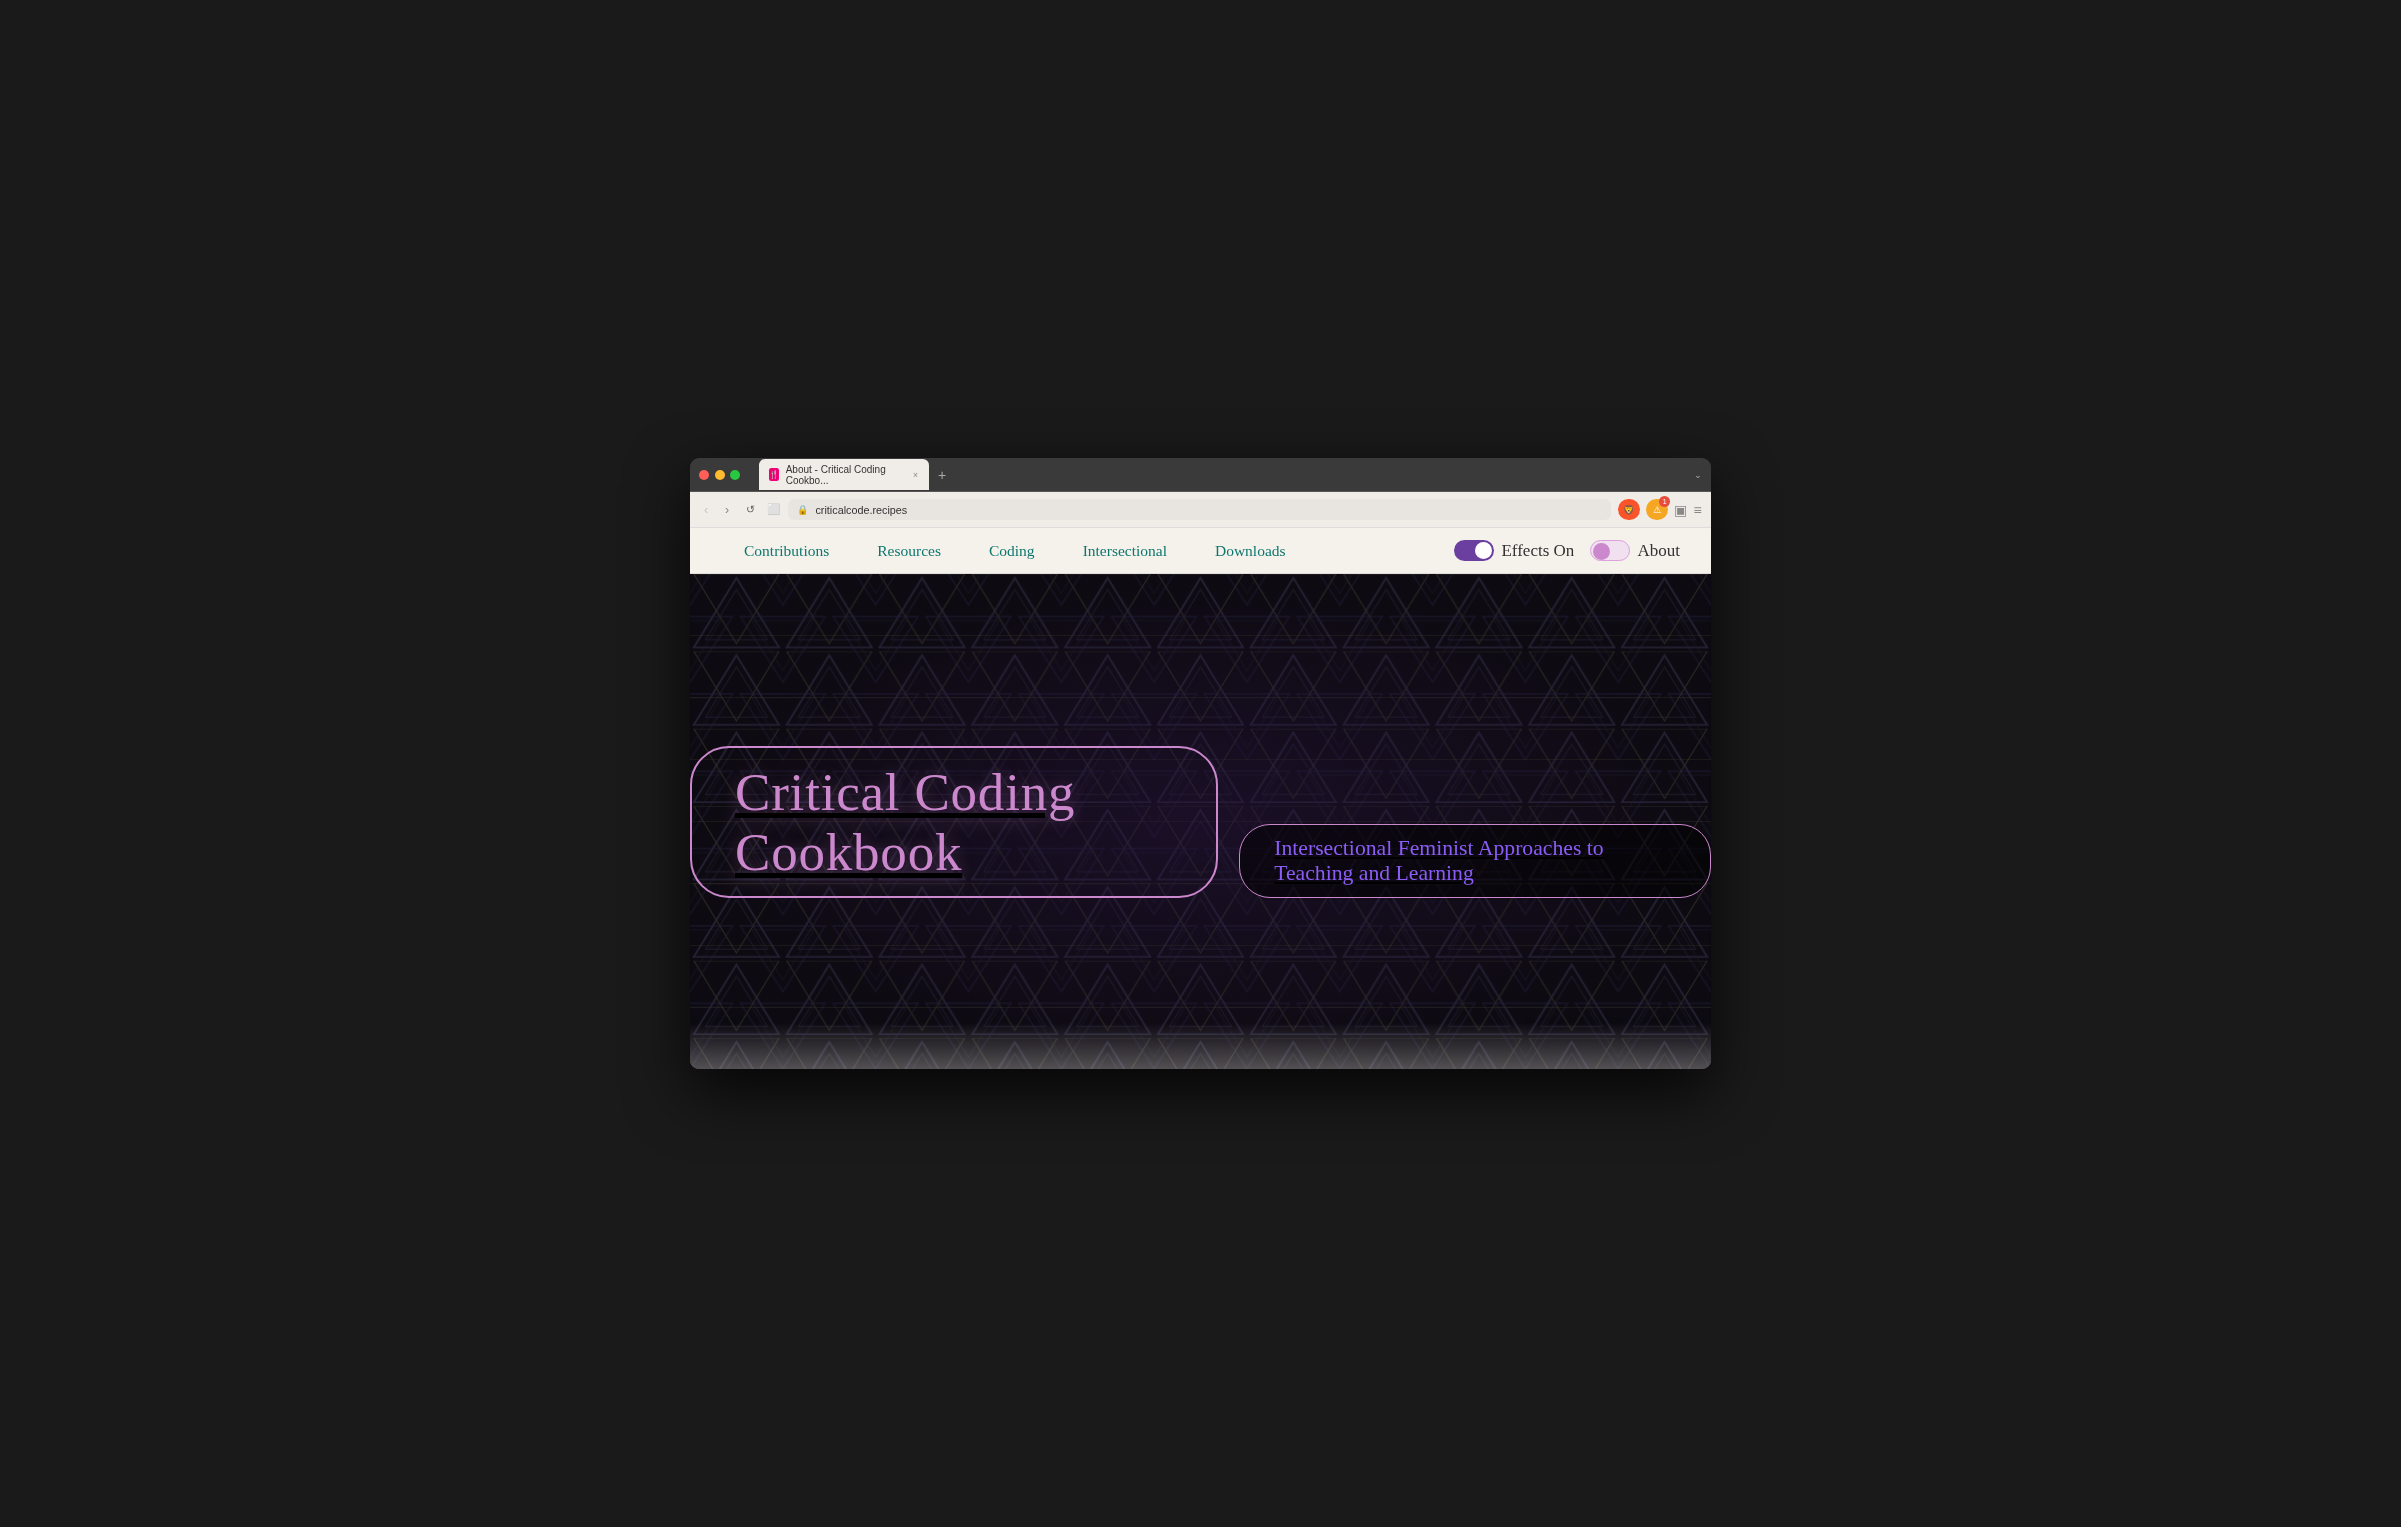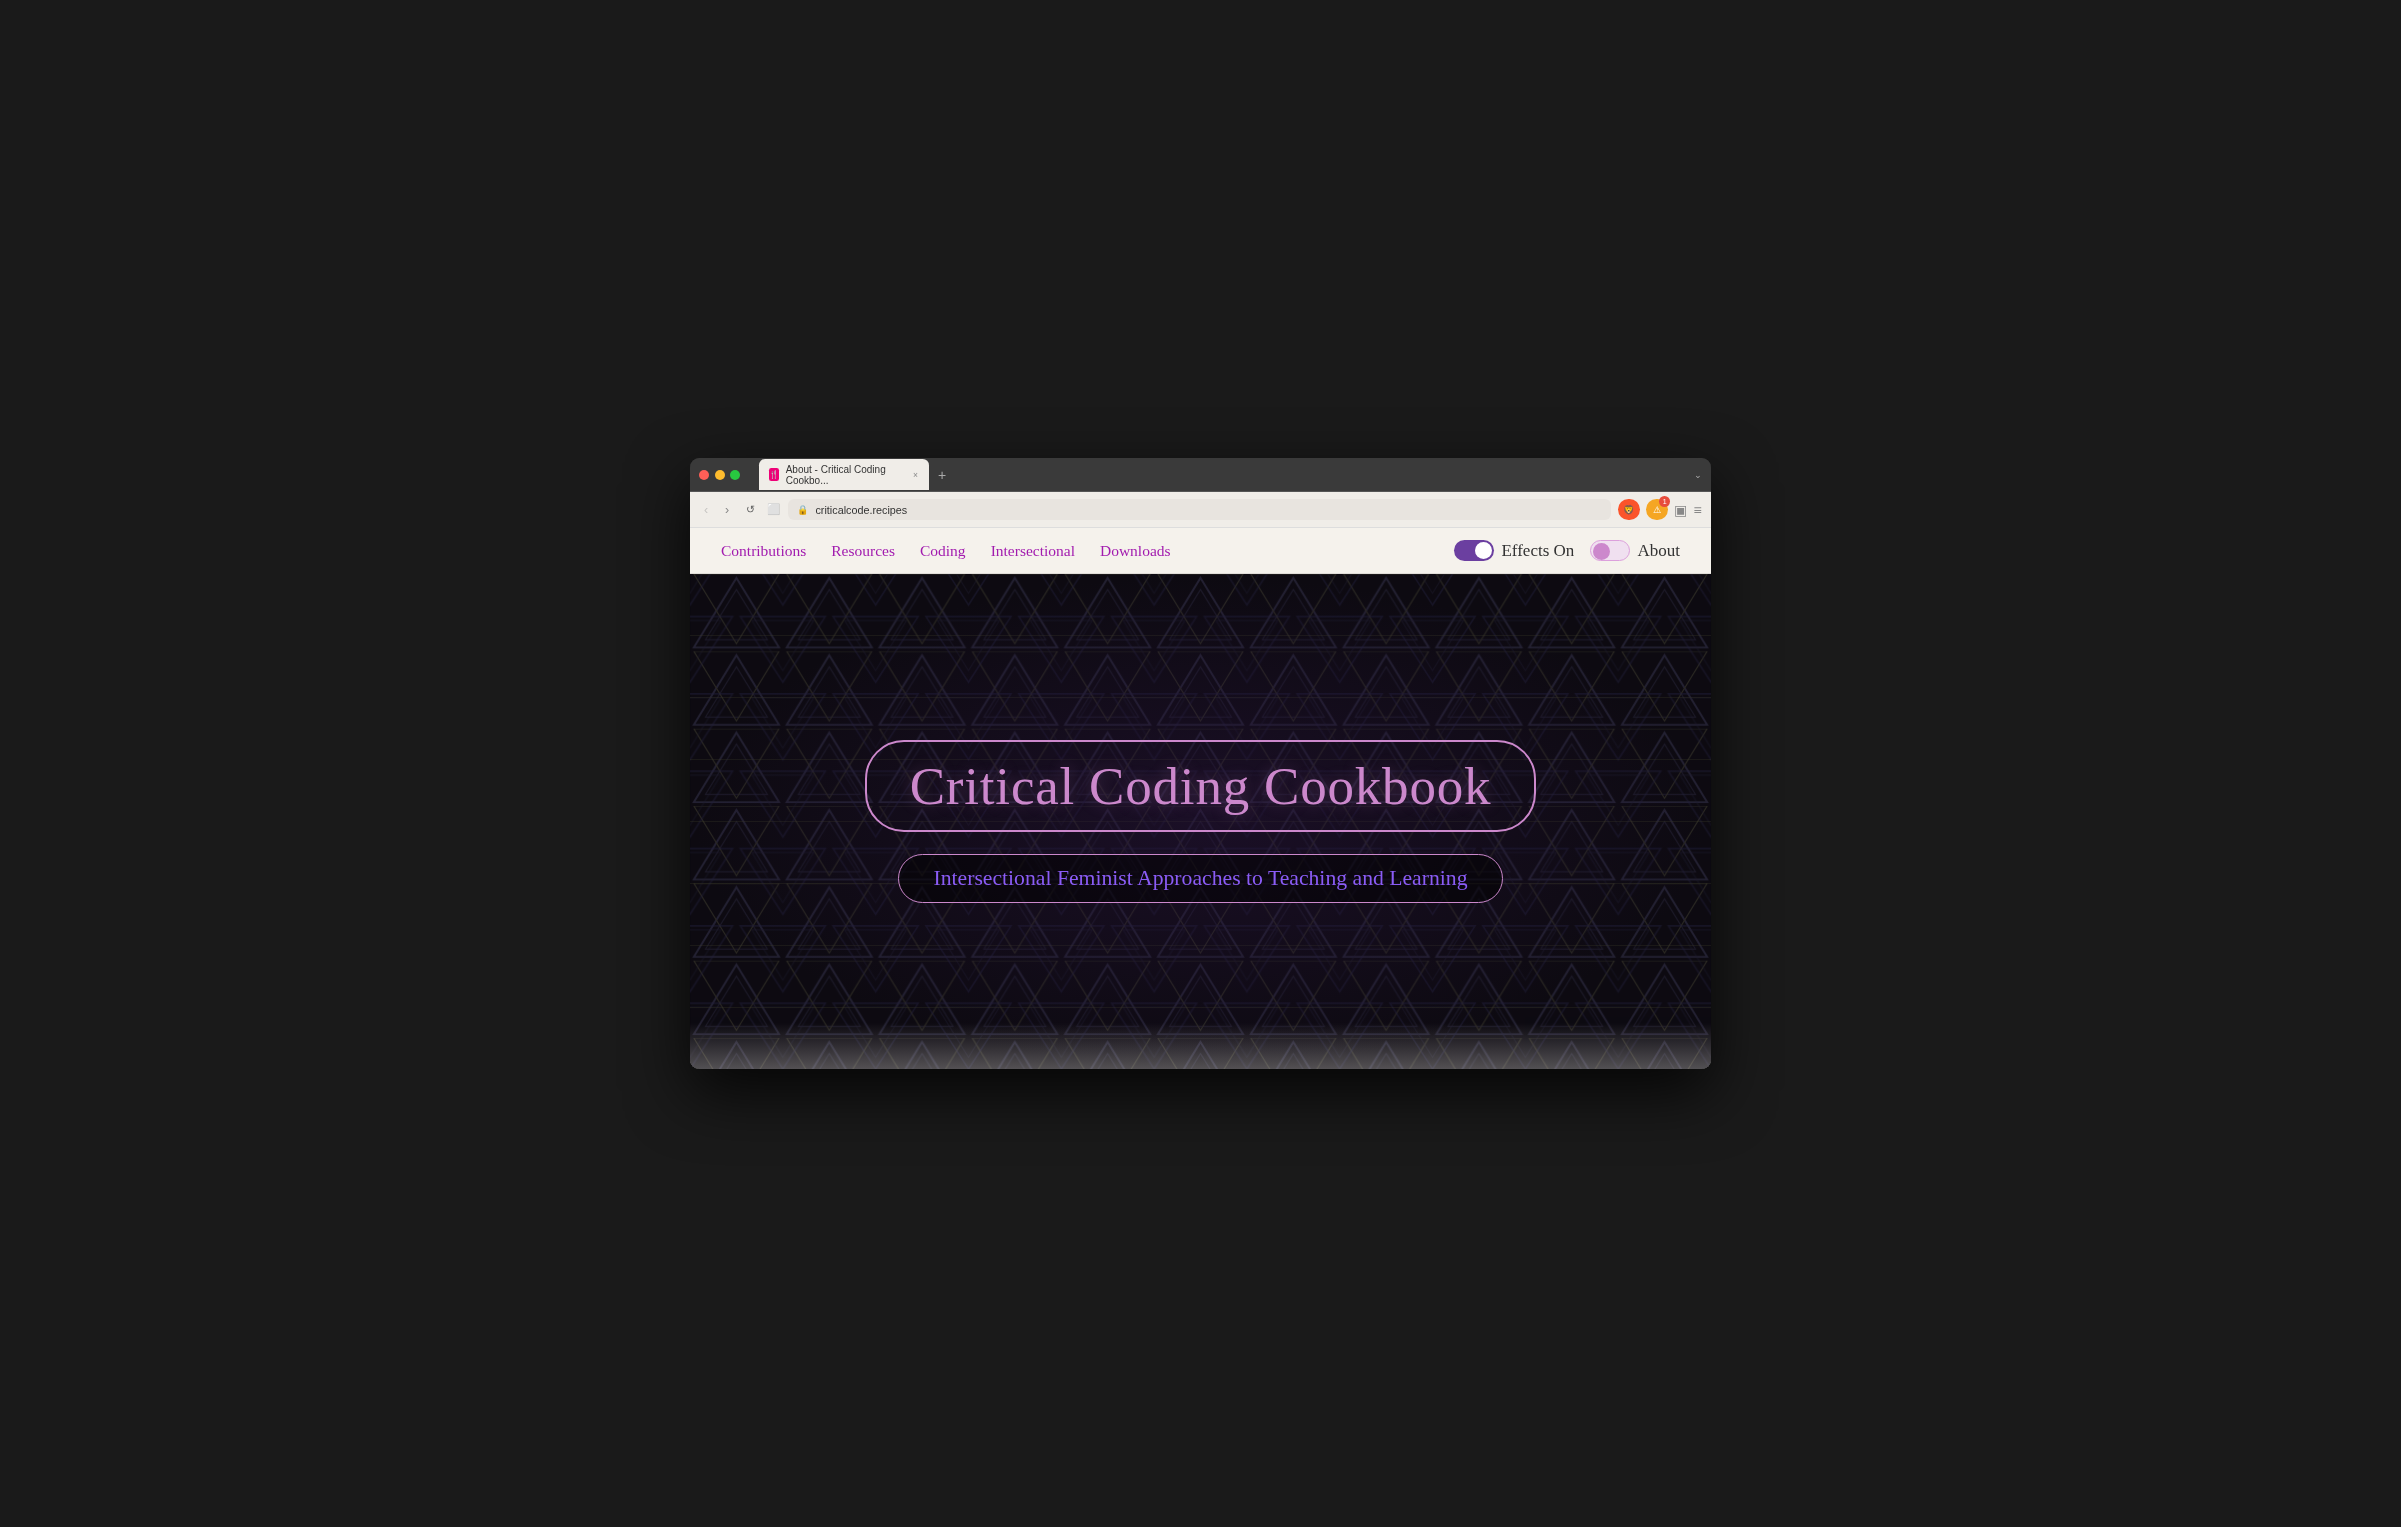--- a/index.html
+++ b/index.html
@@ -240,24 +240,25 @@
       border-bottom: 0.8px solid #e0ddd8;
     }
 
     .nav-links {
       display: flex;
       gap: 25px;
     }
 
     .nav-link {
       font-size: 15.5px;
-      color: #a21caf;
+      color: #0f766e;
       text-decoration: none;
       cursor: pointer;
       font-family: Georgia, 'Times New Roman', serif;
+      margin-left: 23px;
     }
 
     .nav-controls {
       display: flex;
       align-items: center;
       gap: 15.5px;
     }
 
     .toggle-container {
       display: flex;
@@ -353,23 +354,24 @@
       inset: 0;
       width: 100%;
       height: 100%;
       opacity: 0.85;
     }
 
     .hero-content {
       position: relative;
       z-index: 10;
       display: flex;
-      flex-direction: column;
-      align-items: center;
+      flex-direction: row;
+      align-items: flex-end;
       gap: 21.7px;
+      text-decoration: underline;
     }
 
     .hero-title-box {
       border: 2.3px solid #cc88cc;
       border-radius: 39px;
       padding: 14px 43px;
       background: transparent;
     }
 
     .hero-title {

